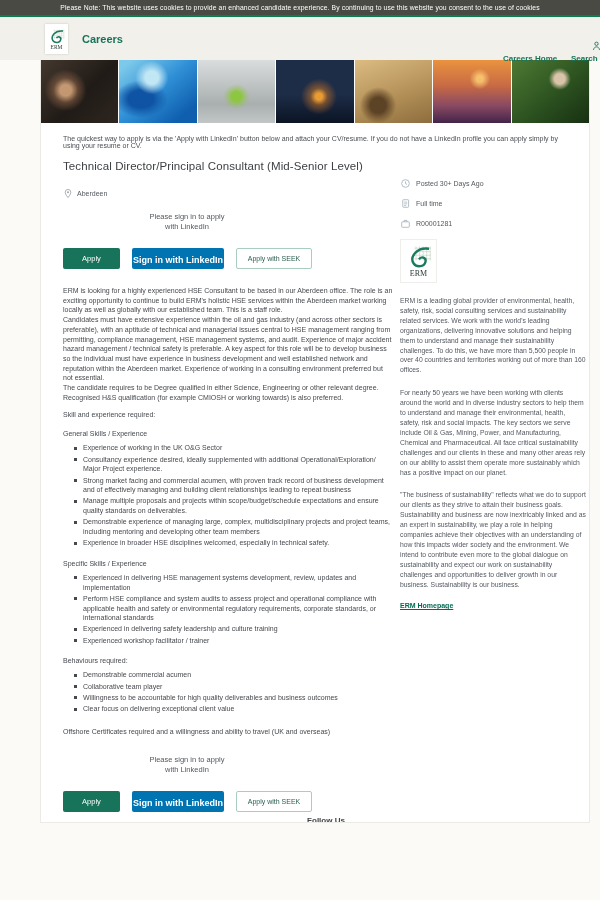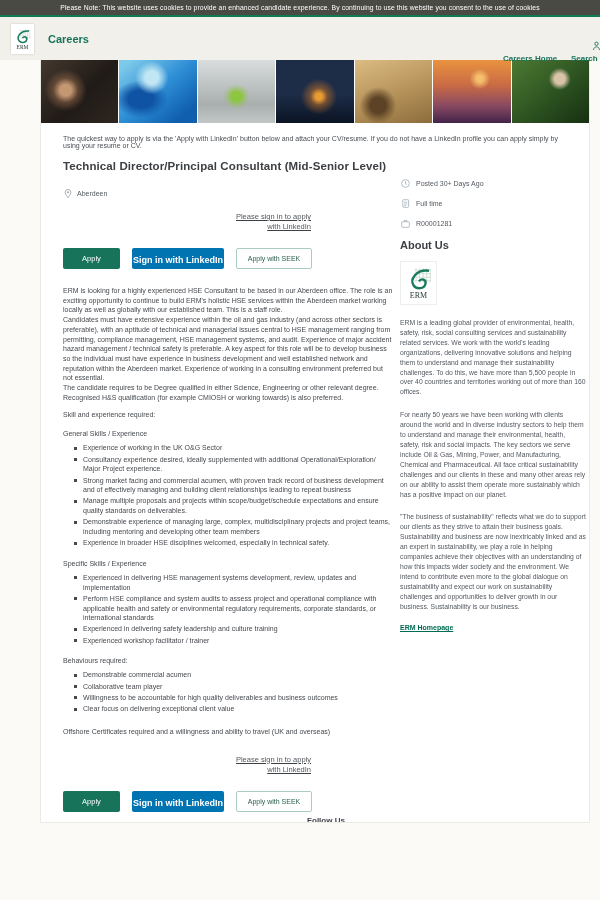--- a/index.html
+++ b/index.html
@@ -5,21 +5,21 @@
   * { margin:0; padding:0; box-sizing:border-box; }
   html,body { width:600px; height:900px; overflow:hidden; }
   body { background:#fbfaf7; font-family:"Liberation Sans", sans-serif; color:#3c4043; }
 
   
   .cookie-bar { height:17px; background:#4a4a45; border-bottom:2px solid #0e7c52;
     display:flex; align-items:center; justify-content:center; }
   .cookie-bar span { color:#ffffff; font-size:6.8px; letter-spacing:.1px; }
 
   
-  .site-header { height:43px; background:#f1f0ea; position:relative; display:flex; align-items:center; }
+  .site-header { height:43px; background:#f1f0ea; position:relative; display:flex; align-items:center;padding-left:34px; }
   .brand-box { width:23px; height:30px; background:#ffffff; margin-left:11px;
     box-shadow:0 0 2px rgba(0,0,0,.18); display:flex; flex-direction:column; align-items:center; justify-content:center; }
   .brand-box .erm-txt { font-family:"Liberation Serif", serif; font-size:5.5px; color:#2a3b33; line-height:5px; }
   .site-title { color:#17735a; font-weight:bold; font-size:11px; margin-left:14px; }
   .hdr-nav-link { position:absolute; top:37px; font-size:8px; font-weight:bold; color:#17735a; white-space:nowrap; cursor:pointer;text-align:right; }
   .nav-home { left:503px; }
   .nav-search { left:571px; }
   .person-ico { position:absolute; left:592px; top:24px; }
 
   
@@ -35,25 +35,25 @@
   .bi-6 { background:radial-gradient(circle at 60% 30%, rgba(255,210,120,.8) 0 5%, transparent 16%), linear-gradient(180deg,#e9933f 0%,#c96b44 40%,#8a4a62 72%,#43244a 100%); }
   .bi-7 { background:radial-gradient(circle at 62% 30%, #d9c4a9 0 8%, transparent 17%), linear-gradient(140deg,#4d7a33,#2c5220 55%,#173012); }
 
   .content { padding:12px 0 0 22px; }
   .intro { font-size:7px; color:#4a4e54; width:505px; }
 
   .cols { display:flex; }
   .col-left { width:331px; }
   .col-right { width:186px; margin-left:6px; }
 
-  .job-title { margin-top:11px; font-size:11.5px; font-weight:700; color:#3c3f43; letter-spacing:.1px; }
+  .job-title { margin-top:11px; font-size:11.5px; font-weight:400; color:#3c3f43; letter-spacing:.1px; }
   .loc-row { margin-top:16px; display:flex; align-items:center; }
   .loc-row span { font-size:7px; color:#53585f; margin-left:4px; }
 
-  .signin-wrap { width:248px; text-align:right; margin-top:13px;text-decoration:underline; }
+  .signin-wrap { width:248px; text-align:center; margin-top:13px; }
   .signin-note { font-size:7.5px; color:#53585f; line-height:10px; }
   .btn-row { width:260px; margin-top:16px; display:flex; align-items:flex-start; }
   .btn { border:none; border-radius:2px; cursor:pointer; font-family:"Liberation Sans", sans-serif; }
   .btn-apply { width:57px; height:21px; background:#17735a; color:#ffffff; font-size:7.5px; }
   .btn-li { width:92px; height:21px; margin-left:12px; background:#0073b1; color:#ffffff;
     font-size:9px; font-weight:bold; line-height:10.5px; padding-top:4px; overflow:hidden; text-align:center; }
   .btn-seek { width:76px; height:21px; margin-left:12px; background:#ffffff; border:1px solid #a9cdbf; color:#2a5f51; font-size:7px; }
 
   .desc { margin-top:17px; font-size:7px; line-height:9.7px; color:#45494e; }
   .desc p { margin:0; }
@@ -218,21 +218,20 @@
           </div>
           <div class="meta-row">
             <svg width="11" height="11" viewBox="0 0 16 16">
               <rect x="2.5" y="5.5" width="11" height="8" rx="1" fill="none" stroke="#a5b0ba" stroke-width="1.2"></rect>
               <path d="M6 5.5V3.5h4v2" fill="none" stroke="#a5b0ba" stroke-width="1.2"></path>
             </svg>
             <span>R00001281</span>
           </div>
         </div>
 
-        <h2 class="about-head">About Us</h2>
 
         <div class="about-logo">
           <svg width="26" height="26" viewBox="0 0 44 40">
             <g stroke="#bccfbe" stroke-width="1">
               <path d="M14 5 H42 M14 11 H42 M14 17 H42 M14 23 H42"></path>
               <path d="M17 2 V26 M23 2 V26 M29 2 V26 M35 2 V26 M41 2 V26"></path>
             </g>
             <path d="M39 6 C17 3 6 21 13 31 C18 38 31 37 33 28 C34.5 21 26 18 22 24" fill="none" stroke="#1a7a5e" stroke-width="4"></path>
           </svg>
           <div class="erm-txt">ERM</div>

